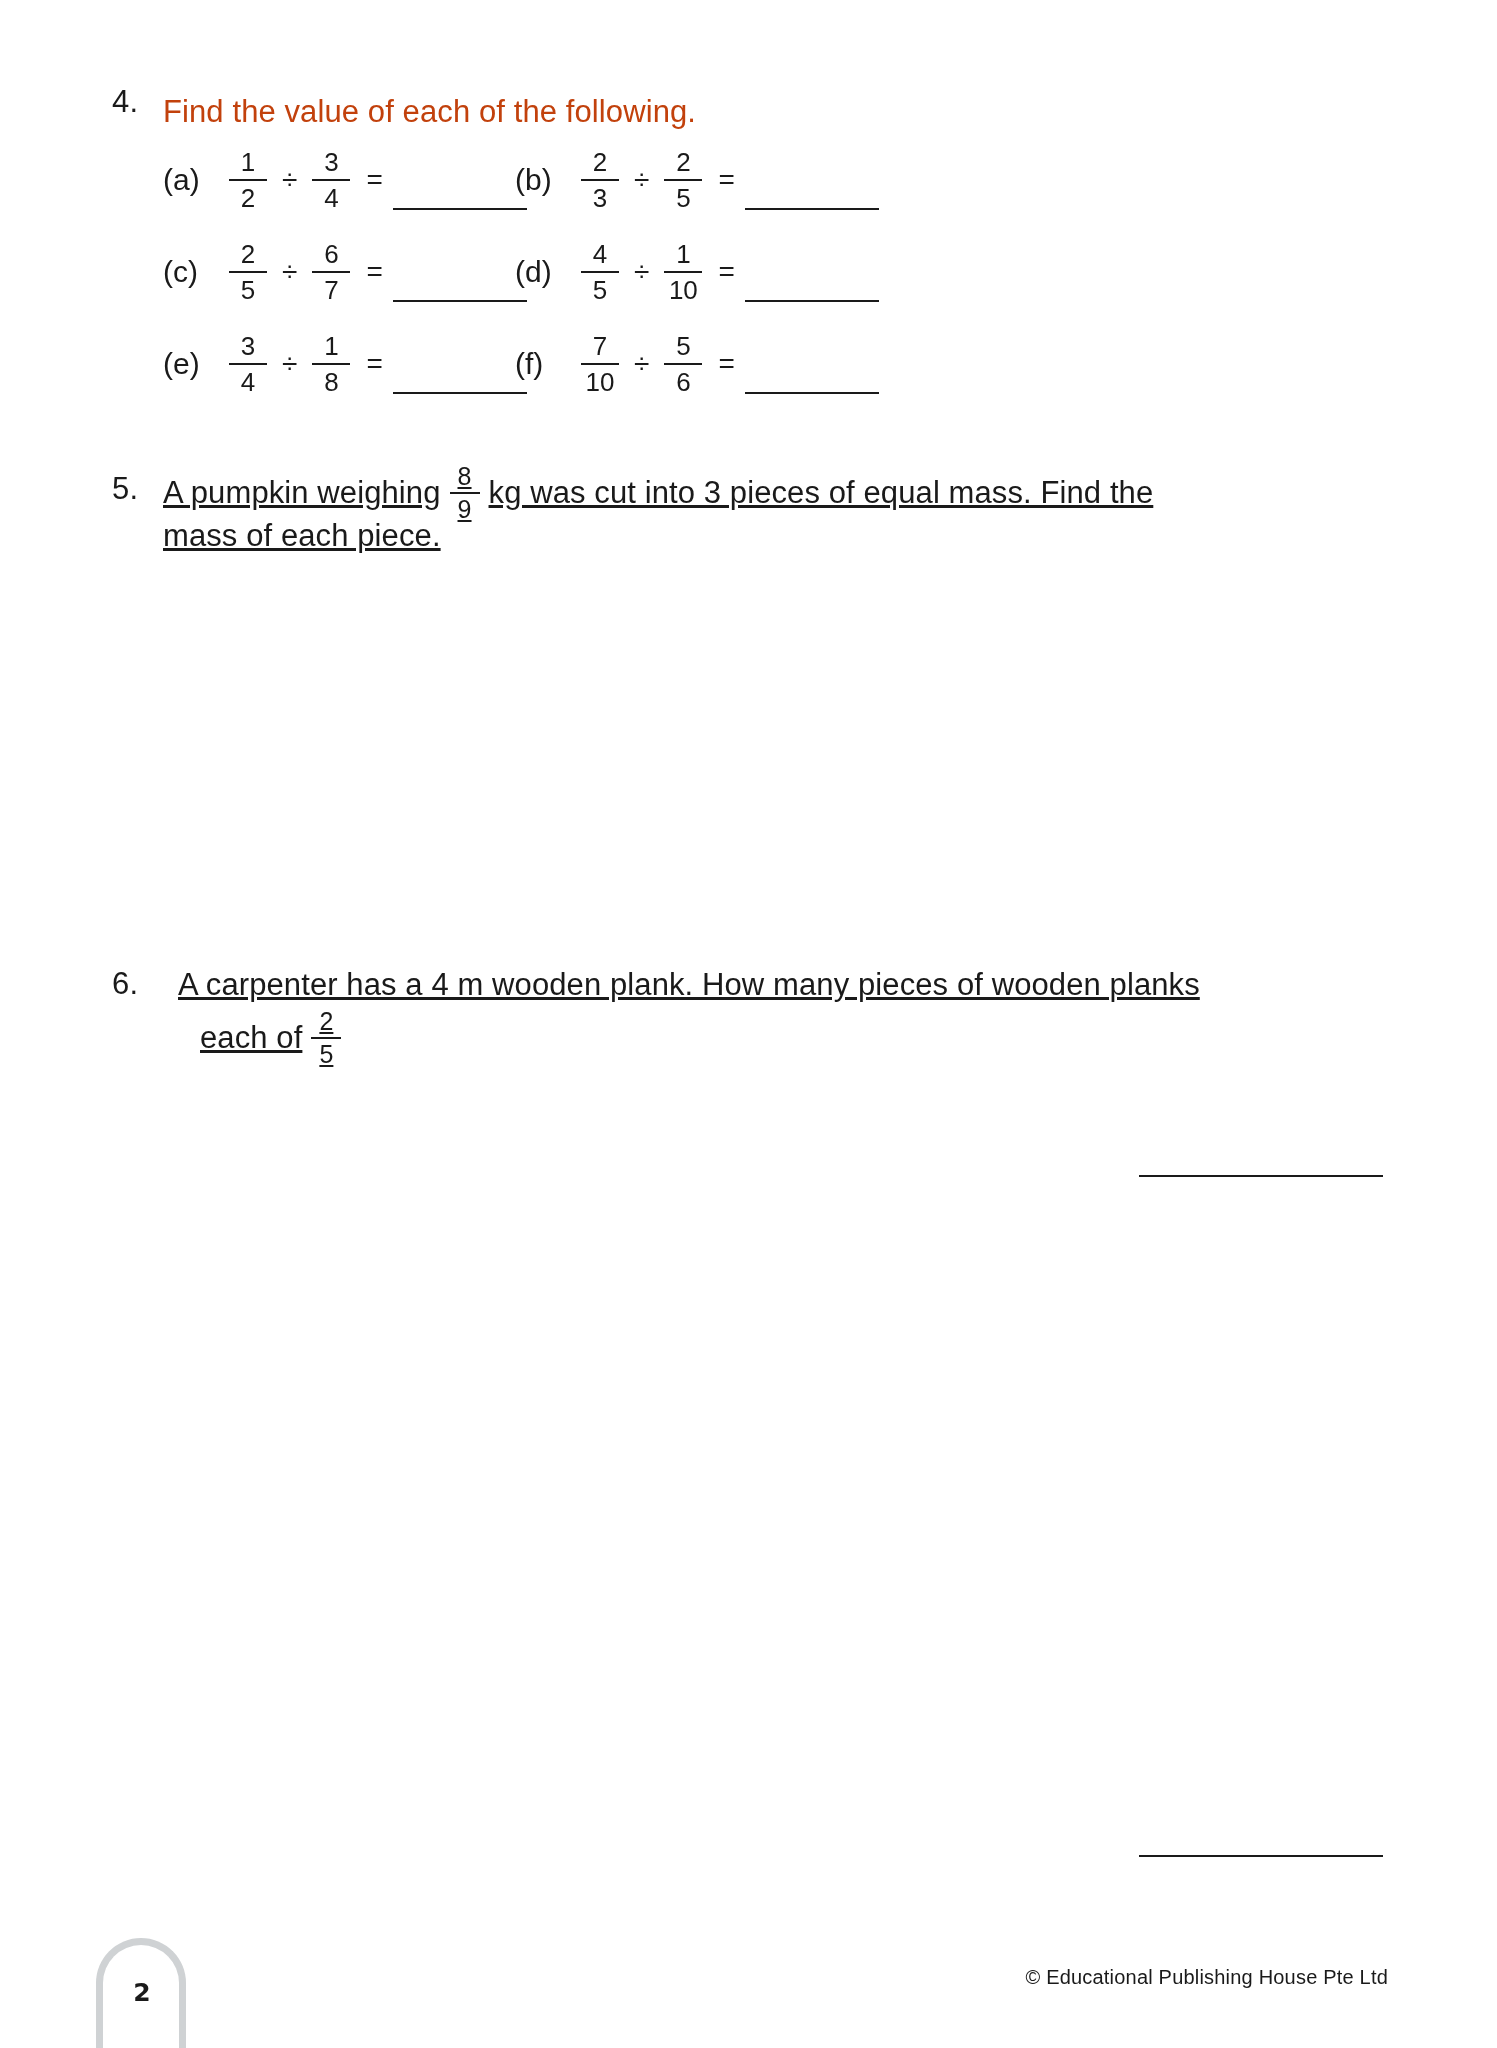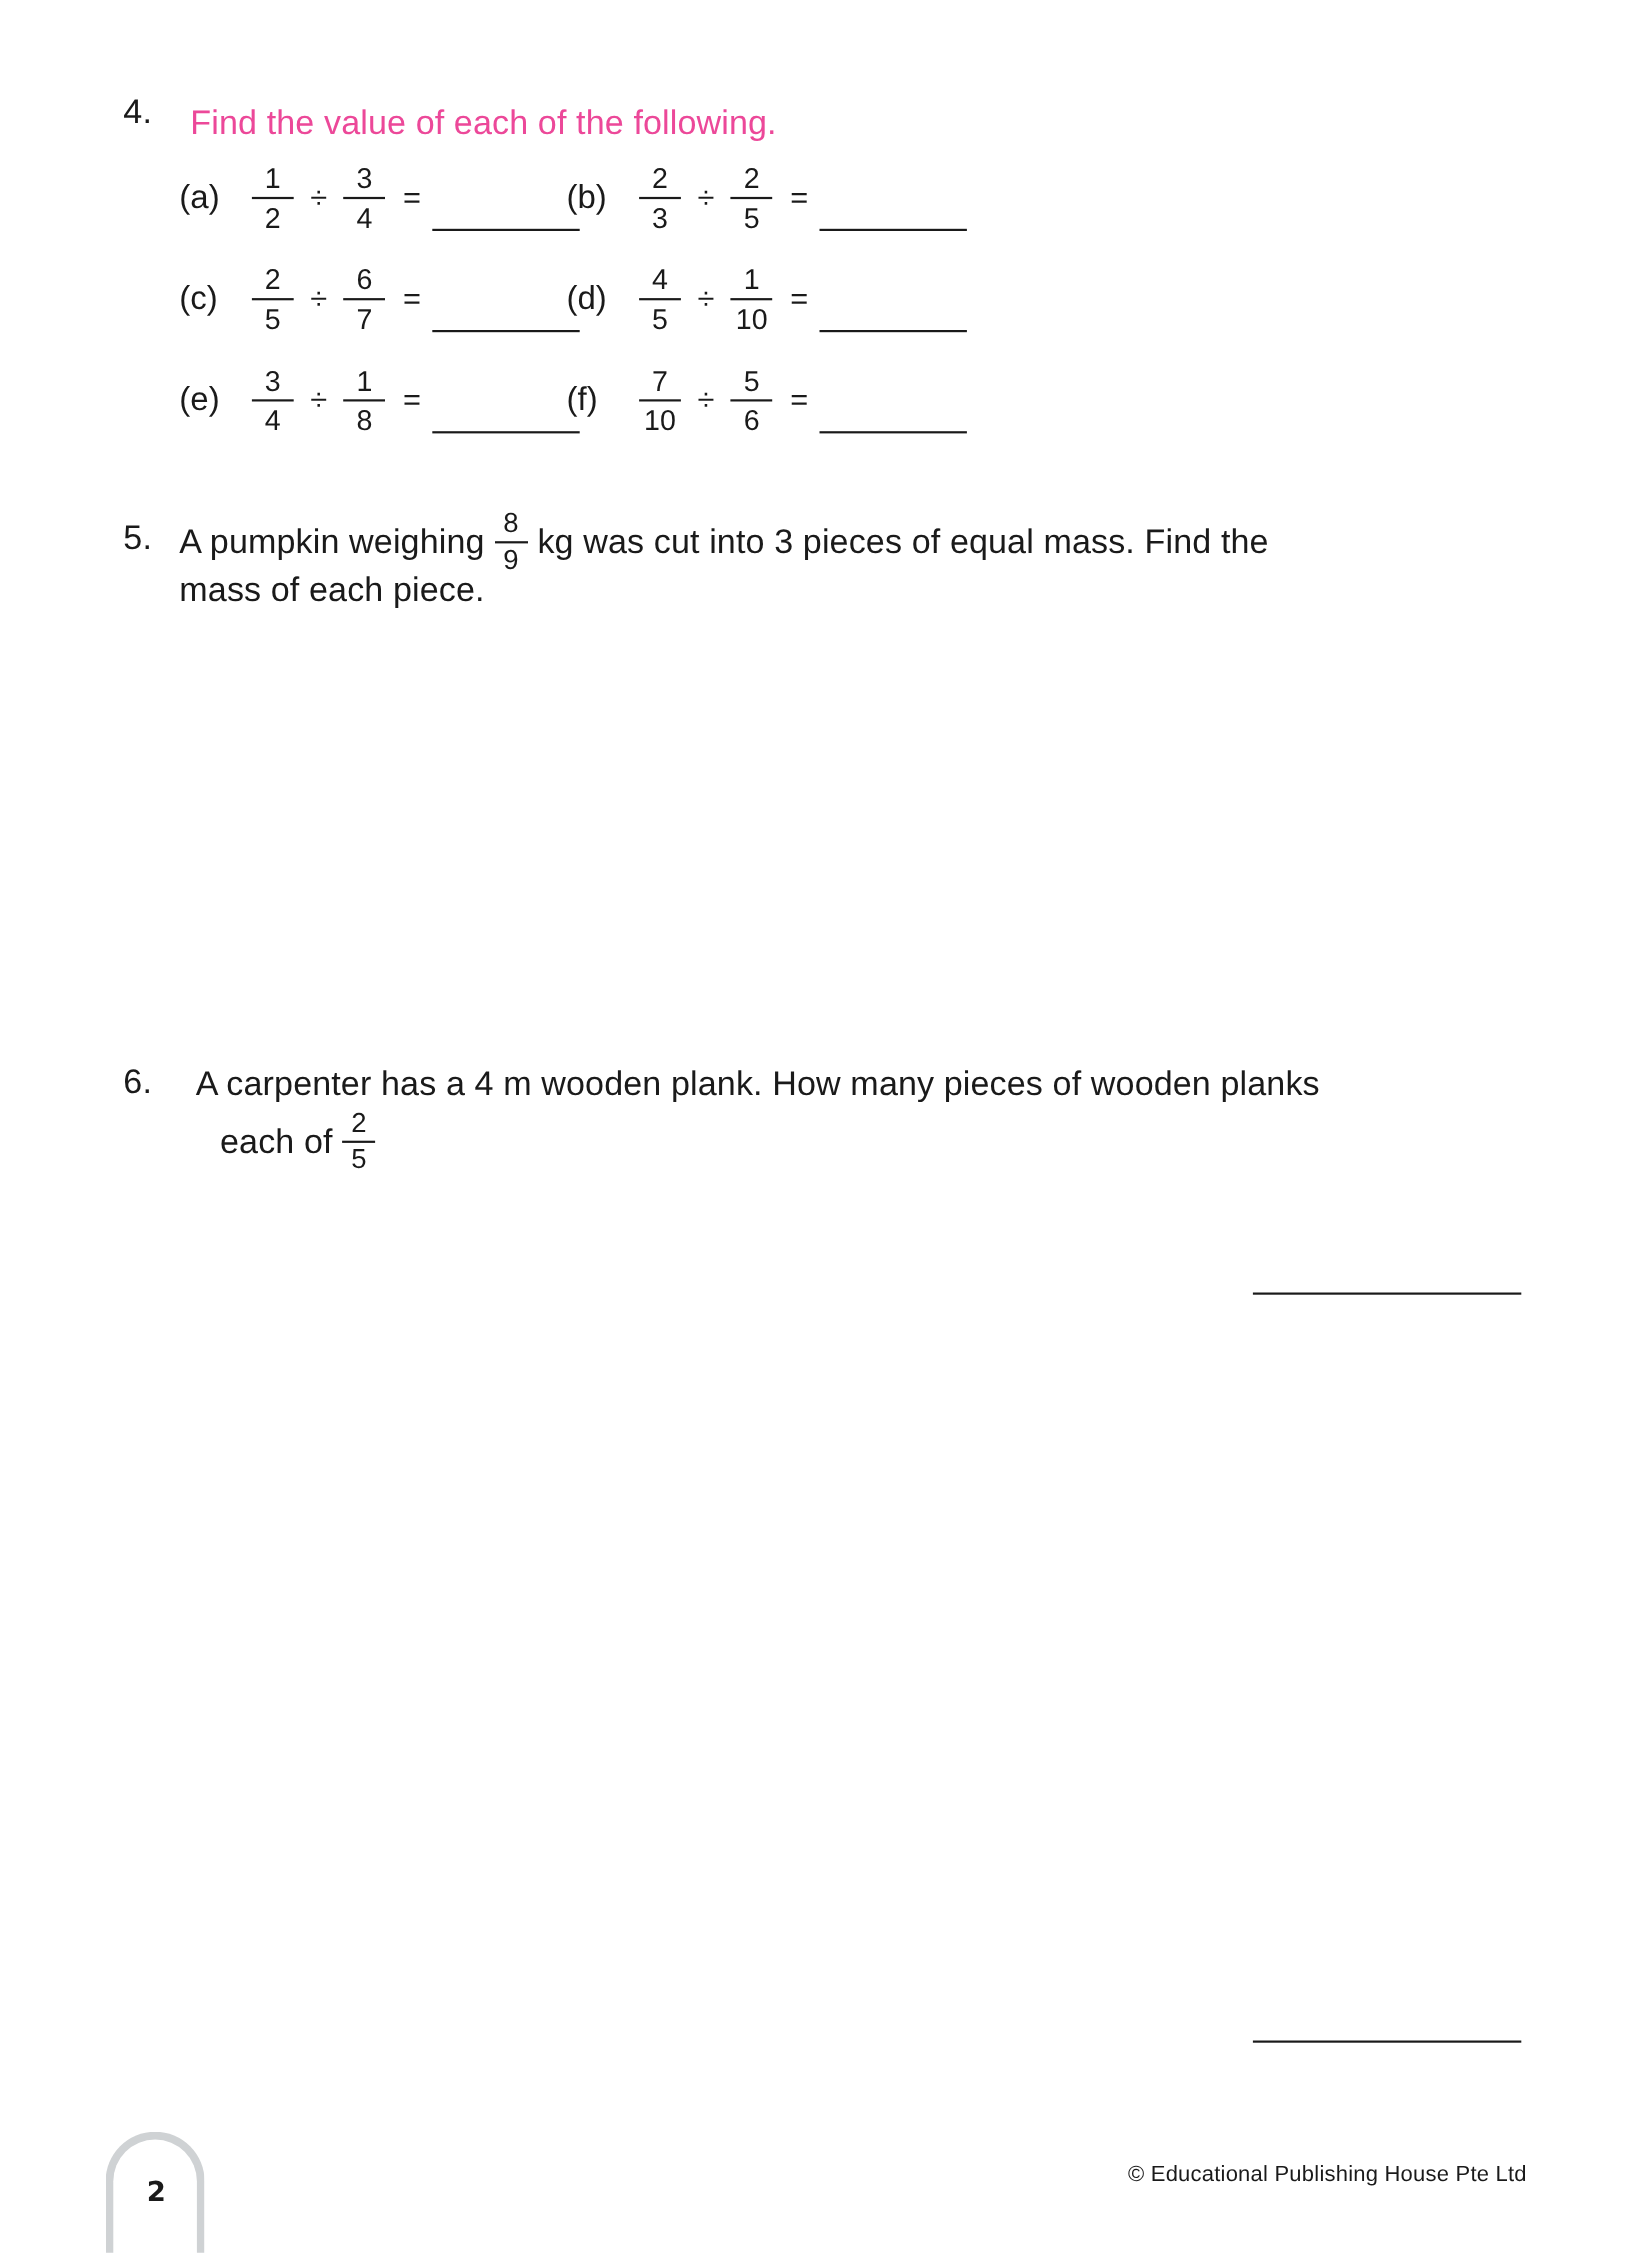--- a/index.html
+++ b/index.html
@@ -26,23 +26,22 @@
     position: absolute;
     font-size: 31px;
     line-height: 1;
     color: #1a1a1a;
     letter-spacing: 0.2px;
   }
   .qbody {
     position: absolute;
     font-size: 31px;
     line-height: 54px;
-    color: #ec4899;
+    color: #c2410c;
     letter-spacing: 0.1px;
-    margin-left: 10px;
   }
 
   
   #q4-number { left: 112px; top: 86px; }
   #q4-title  { left: 163px; top: 85px; white-space: nowrap; }
 
   
   .subitem {
     position: absolute;
     display: flex;
@@ -110,20 +109,21 @@
 
   
   .wp-line {
     position: absolute;
     font-size: 31px;
     color: #1a1a1a;
     display: flex;
     align-items: center;
     white-space: nowrap;
     letter-spacing: 0.1px;
+    text-decoration: underline;
   }
   .wp-frac {
     display: inline-flex;
     flex-direction: column;
     align-items: center;
     justify-content: center;
     line-height: 1;
     margin: 0 9px;
     min-width: 30px;
   }

